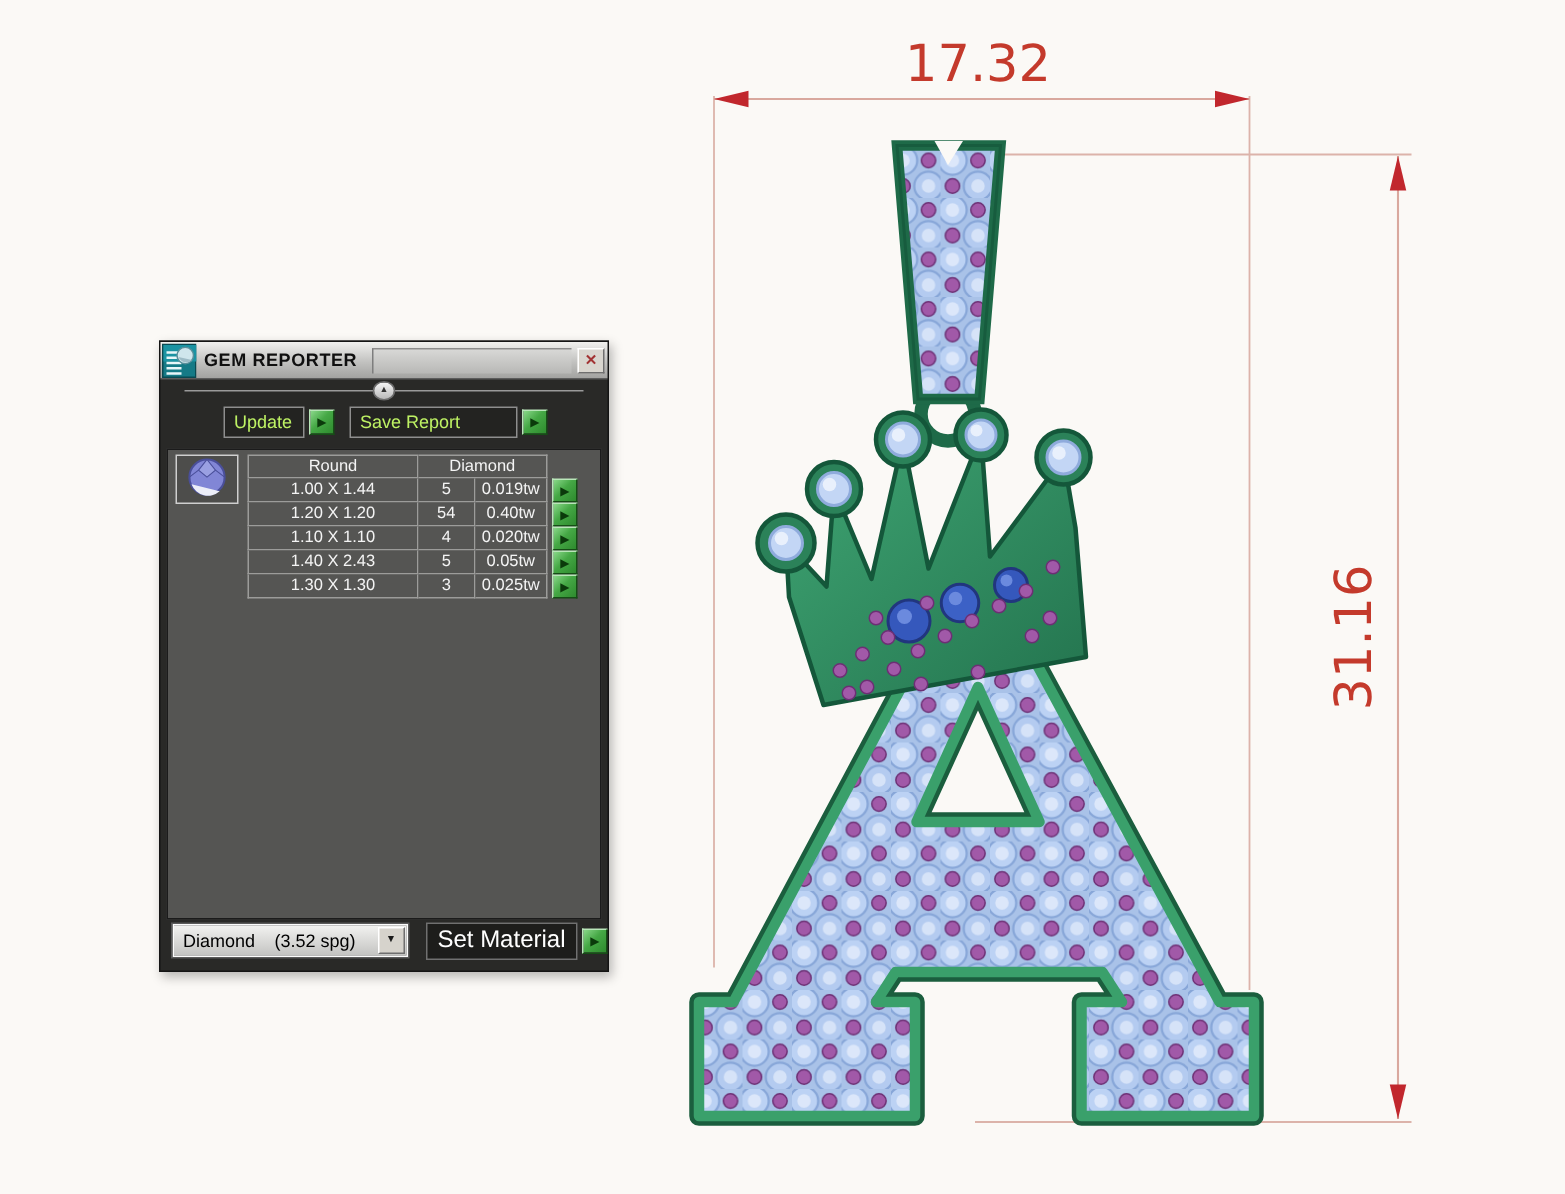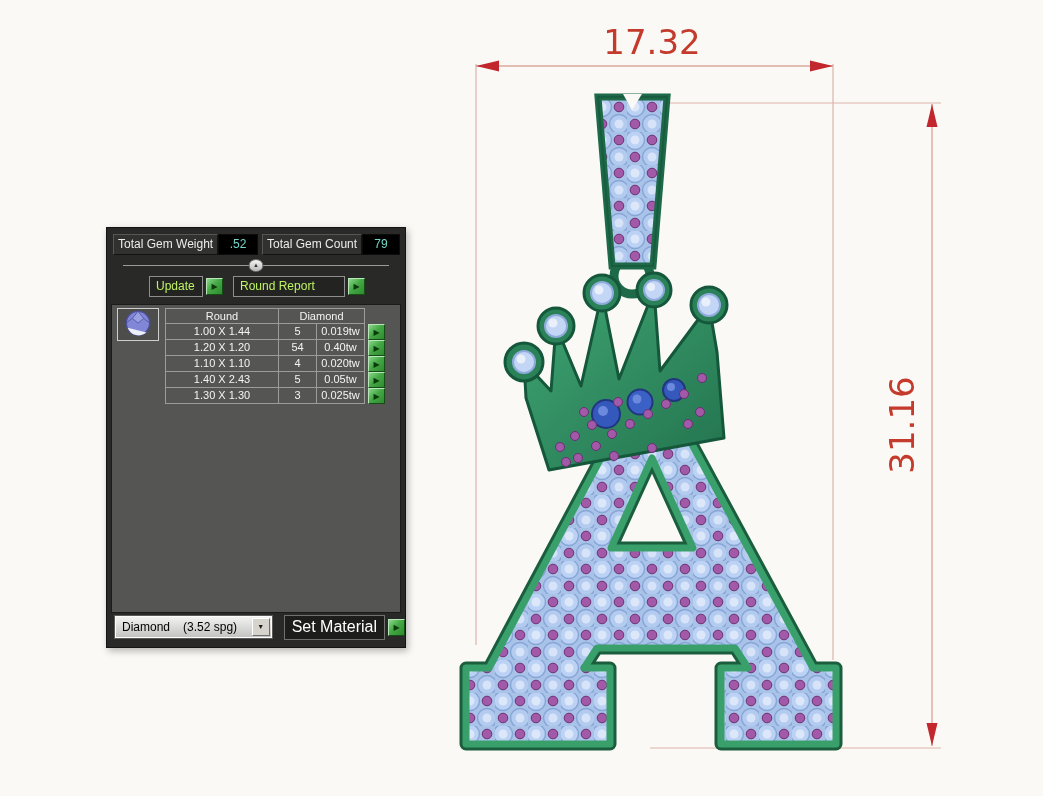--- a/index.html
+++ b/index.html
@@ -222,37 +222,49 @@
       <line x1="932" y1="104" x2="932" y2="746" stroke="#d9a89e" stroke-width="1.4"></line>
       <path d="M932,104 L926.5,127 L937.5,127 Z" fill="#c1272d"></path>
       <path d="M932,746 L926.5,723 L937.5,723 Z" fill="#c1272d"></path>
       <text x="0" y="0" text-anchor="middle" font-family="DejaVu Sans, sans-serif" font-size="34" fill="#c43a2c" transform="translate(914,425) rotate(-90)">31.16</text>
     </g>
   </svg>
 </div>
 
 <div class="panel">
 
-
-  <div class="totals-row">
-    <span class="t-label">Total Gem Weight</span>
-    <span class="t-value weight">.52</span>
-    <span class="t-label">Total Gem Count</span>
-    <span class="t-value count">79</span>
-  </div>
+  <div class="titlebar">
+    <svg class="title-icon" viewBox="0 0 23 23">
+      <rect x="0.5" y="0.5" width="22" height="22" fill="#157a86" stroke="#0a4a52"></rect>
+      <rect x="1" y="1" width="22" height="11" fill="#1b93a2"></rect>
+      <g stroke="#e8f6f8" stroke-width="1.6">
+        <line x1="3" y1="6" x2="12" y2="6"></line>
+          <line x1="3" y1="9.5" x2="12" y2="9.5"></line>
+        <line x1="3" y1="13" x2="13" y2="13"></line>
+          <line x1="3" y1="16.5" x2="13" y2="16.5"></line>
+        <line x1="3" y1="20" x2="13" y2="20"></line>
+      </g>
+      <circle cx="15.5" cy="8" r="5.5" fill="#cfe6ec" stroke="#5a8f9a"></circle>
+      <path d="M11,9 A5.5,5.5 0 0 0 20,11 Z" fill="#9ebcc6"></path>
+    </svg>
+    <span class="title-text">GEM REPORTER</span>
+    <span class="title-spacer"></span>
+    <span class="close-btn">✕</span>
+  </div>
+
 
   <div class="collapse-row">
     <div class="rule"></div>
     <div class="collapse-btn">▲</div>
   </div>
 
   <div class="actions-row">
     <span class="action-label update">Update</span>
     <span class="green-btn">▶</span>
-    <span class="action-label save">Round Report</span>
+    <span class="action-label save">Save Report</span>
     <span class="green-btn">▶</span>
   </div>
 
   <div class="table-box">
     <div class="gem-icon-box">
       <svg viewBox="0 0 42 33" width="40" height="31">
         <circle cx="21" cy="15" r="12.5" fill="#8186d6" stroke="#4a4f9a" stroke-width="1.5"></circle>
         <path d="M10,20 A12.5,12.5 0 0 0 30,25 Z" fill="#eceef8"></path>
         <path d="M21,2.5 L27,10 L21,15 L15,10 Z" fill="#9aa0e2" stroke="#4a4f9a" stroke-width="0.8"></path>
         <path d="M33.5,15 L27,10 M8.5,15 L15,10" stroke="#4a4f9a" stroke-width="0.8" fill="none"></path>

